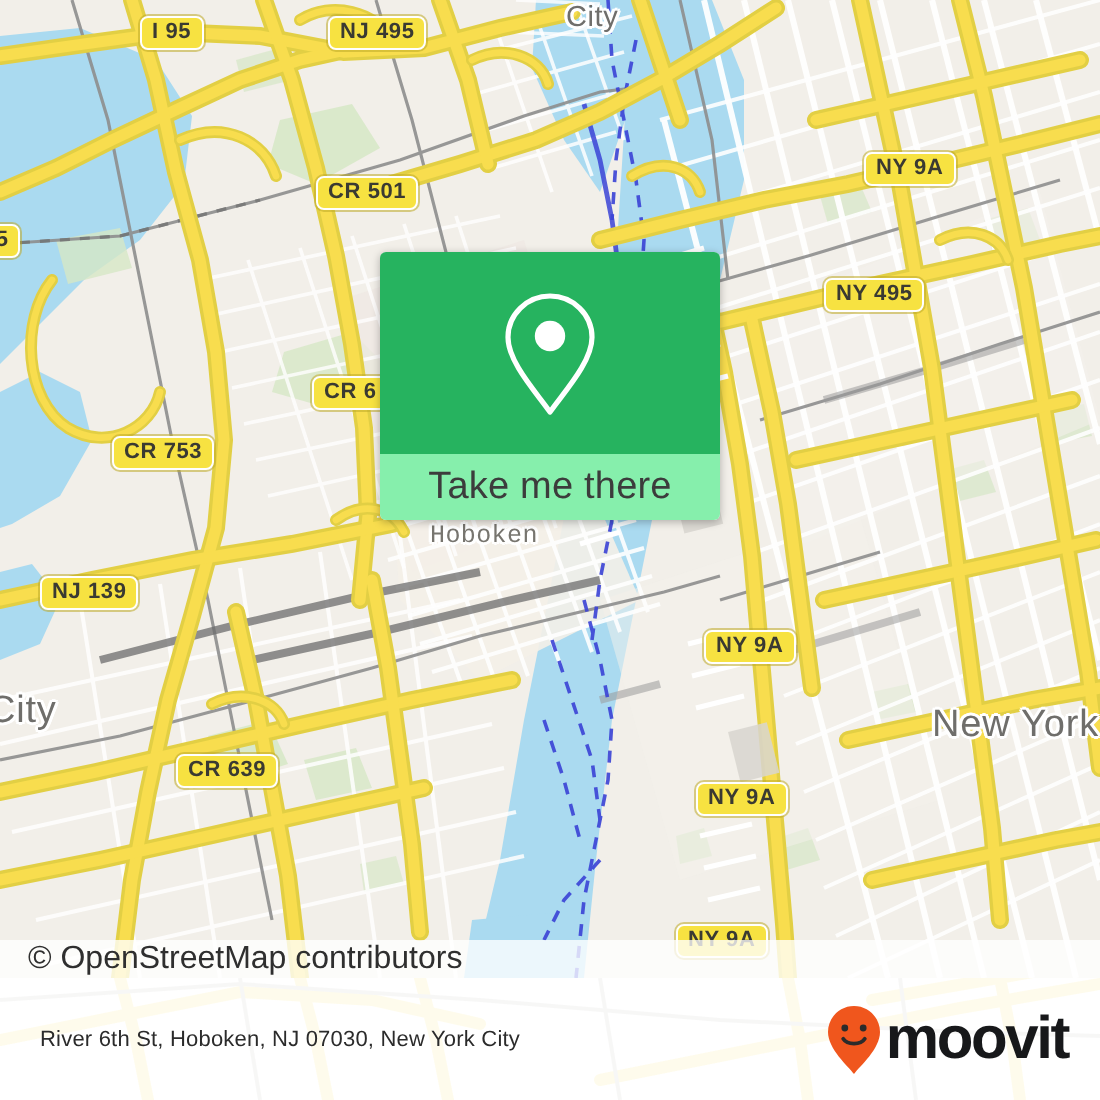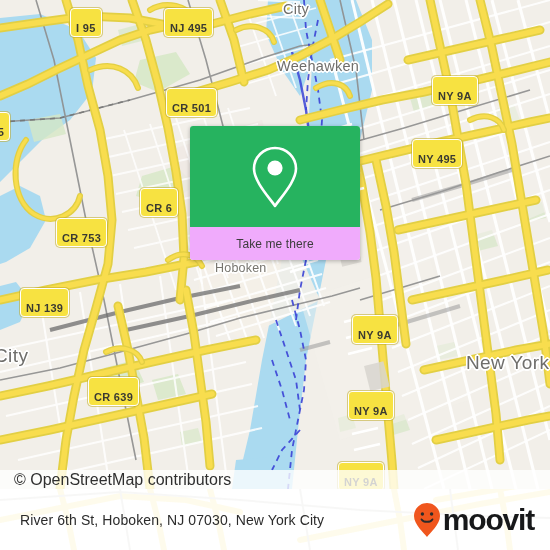--- a/index.html
+++ b/index.html
@@ -17,68 +17,68 @@
   
   .mlabel{
     position:absolute;font-family:"Liberation Sans", sans-serif;
     color:#706f6c;white-space:nowrap;pointer-events:none;
     text-shadow:
       1.6px 0 #fff,-1.6px 0 #fff,0 1.6px #fff,0 -1.6px #fff,
       1.2px 1.2px #fff,-1.2px 1.2px #fff,1.2px -1.2px #fff,-1.2px -1.2px #fff;
   }
   .place-big{font-size:19px;color:#6f6e6b;letter-spacing:.4px;}
   .place-mid{font-size:14.5px;color:#6f6e6b;letter-spacing:.3px;}
-  .place-sm{font-size:12.5px;color:#77756f;letter-spacing:.2px;}
+  .place-sm{font-size:12.5px;color:#77756f;letter-spacing:.2px;font-family:Liberation Mono, monospace;}
 
   
   .shield{
     position:absolute;
     background:#f7e241;border:1.6px solid #ffffff;border-radius:4px;
     color:#3a3a32;font-size:11px;font-weight:bold;
-    padding:13px 5px 2px 5px;line-height:12px;letter-spacing:.3px;
+    padding:1px 5px 2px 5px;line-height:12px;letter-spacing:.3px;
     box-shadow:0 0 0 1px rgba(190,170,40,.55);
     white-space:nowrap;
   }
 
   
   #attrib{
     position:absolute;left:0;top:470px;width:550px;height:19px;
     background:rgba(255,255,255,.78);
     font-size:16px;color:#2f2f2f;line-height:19px;padding-left:14px;
     box-sizing:border-box;
   }
 
   
   #footer{
     position:absolute;left:0;top:489px;width:550px;height:61px;
     background:#ffffff;overflow:hidden;
   }
   #footer-ghost{position:absolute;left:0;top:-489px;width:550px;height:550px;opacity:.10;pointer-events:none;}
   #addr{
     position:absolute;left:20px;top:0;height:61px;display:flex;align-items:center;
-    font-size:14px;color:#2b2b2b;letter-spacing:.1px;
+    font-size:11px;color:#2b2b2b;letter-spacing:.1px;
   }
   #logo{
     position:absolute;right:16px;top:0;height:61px;display:flex;align-items:center;gap:1px;
   }
   #logo .word{font-size:30px;font-weight:bold;color:#17181a;letter-spacing:-1.2px;line-height:30px;}
 
   
   #card{
     position:absolute;left:190px;top:126px;width:170px;height:134px;
     border-radius:3px;overflow:hidden;
     box-shadow:0 1px 4px rgba(0,0,0,.28);
     background:#fff;
   }
   #card-top{
     height:101px;background:#26b35f;display:flex;align-items:center;justify-content:center;
   }
   #card-btn{
-    height:33px;background:#f0abfc;display:flex;align-items:center;justify-content:center;
-    font-size:12px;color:#3c3c3c;letter-spacing:.1px;cursor:pointer;
+    height:33px;background:#86efac;display:flex;align-items:center;justify-content:center;
+    font-size:19px;color:#3c3c3c;letter-spacing:.1px;cursor:pointer;
   }
 </style>
 </head>
 <body>
 
 <div id="app">
 
   <div id="map">
     <svg width="550" height="489" viewBox="0 0 550 489">
       <defs>
@@ -363,35 +363,34 @@
         <g fill="#d9d6d0" opacity=".85">
           <rect x="336" y="236" width="18" height="9" transform="rotate(-14 336 236)"></rect>
           <rect x="340" y="258" width="20" height="9" transform="rotate(-14 340 258)"></rect>
           <rect x="364" y="366" width="20" height="26" transform="rotate(-14 364 366)"></rect>
         </g>
       </g>
     </svg>
 
     <div class="shield" style="left:70px;top:8px;">I 95</div>
     <div class="shield" style="left:164px;top:8px;">NJ 495</div>
-    <div class="shield" style="left:158px;top:88px;margin-left:8px;">CR 501</div>
+    <div class="shield" style="left:158px;top:88px;">CR 501</div>
     <div class="shield" style="left:432px;top:76px;">NY 9A</div>
     <div class="shield" style="left:412px;top:139px;">NY 495</div>
     <div class="shield" style="left:56px;top:218px;">CR 753</div>
-    <div class="shield" style="left:140px;top:188px;">CR 6</div>
+    <div class="shield" style="left:156px;top:188px;">CR 6</div>
     <div class="shield" style="left:20px;top:288px;">NJ 139</div>
     <div class="shield" style="left:352px;top:315px;">NY 9A</div>
     <div class="shield" style="left:88px;top:377px;">CR 639</div>
     <div class="shield" style="left:348px;top:391px;">NY 9A</div>
     <div class="shield" style="left:338px;top:462px;">NY 9A</div>
 
     <div class="shield" style="left:-28px;top:112px;">CR 5</div>
 
     <div class="mlabel place-mid" style="left:283px;top:1px;">City</div>
-    <div class="mlabel place-mid" style="left:277px;top:58px;">Weehawken</div>
     <div class="mlabel place-sm" style="left:215px;top:261px;">Hoboken</div>
     <div class="mlabel place-big" style="left:466px;top:352px;">New York</div>
     <div class="mlabel place-big" style="left:-6px;top:345px;">City</div>
   </div>
 
   <div id="attrib">© OpenStreetMap contributors</div>
 
   <div id="card">
     <div id="card-top">
       <svg width="54" height="66" viewBox="0 0 54 66">

